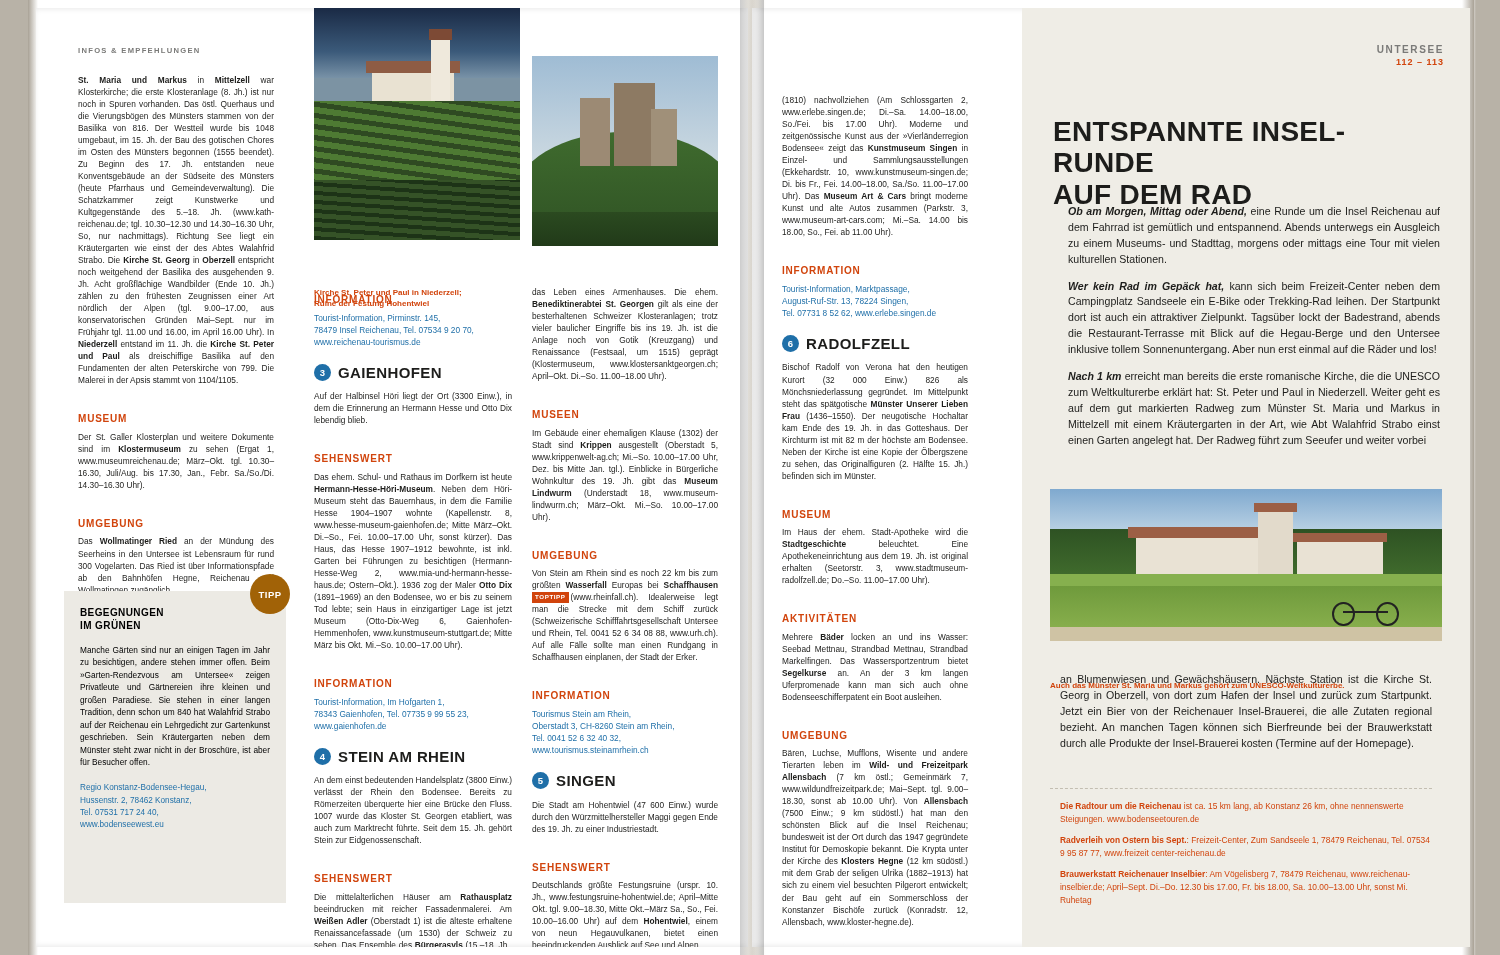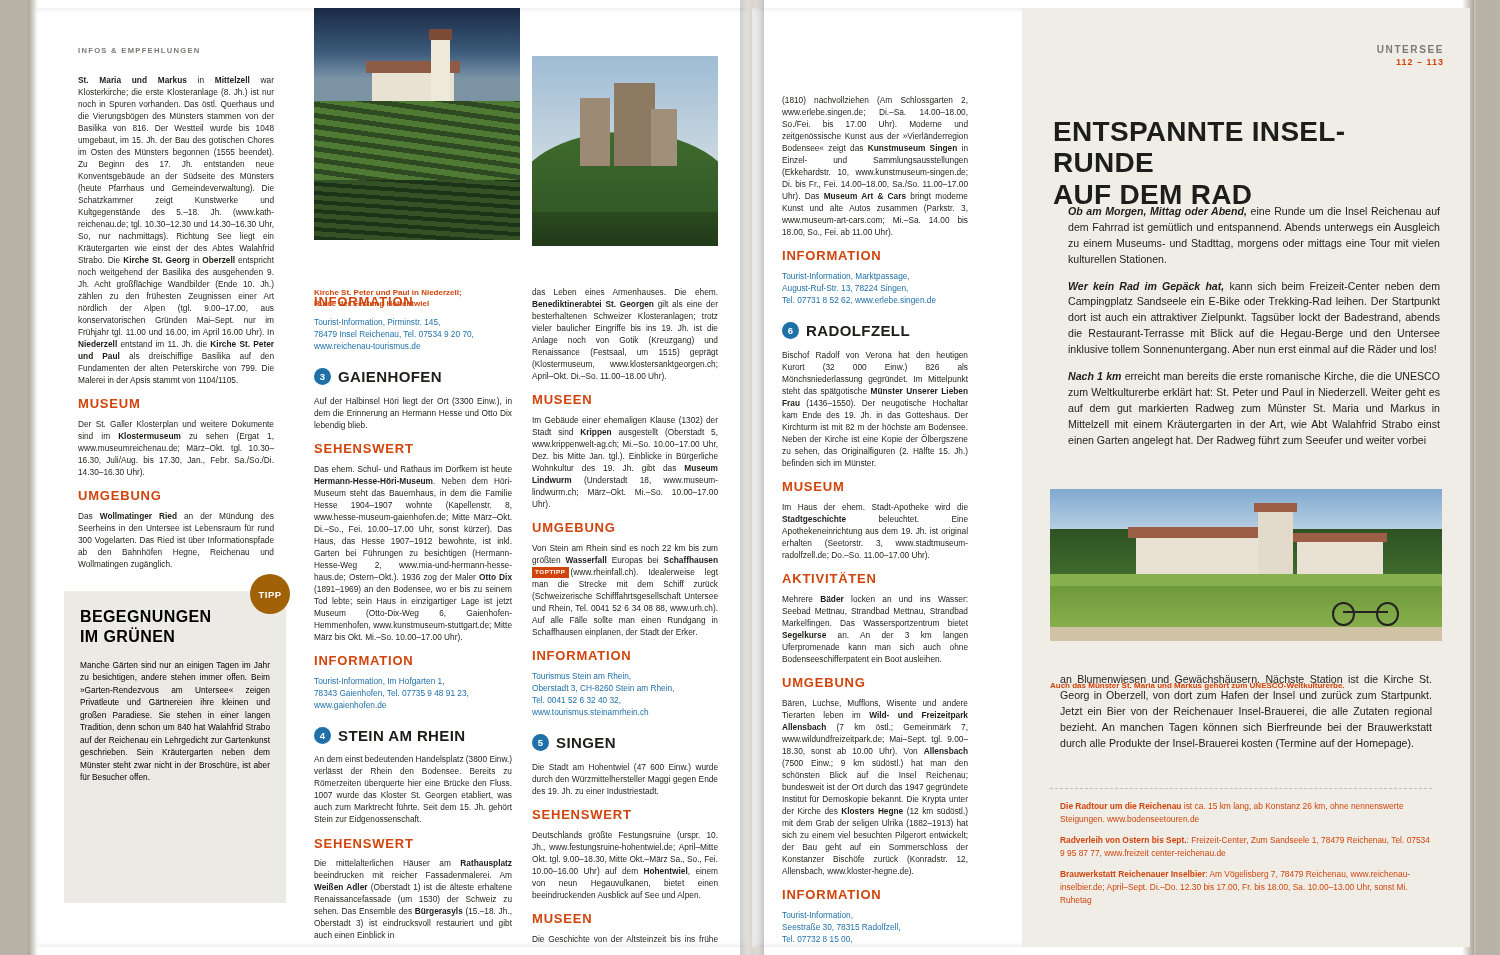--- a/index.html
+++ b/index.html
@@ -31,43 +31,43 @@
             background:linear-gradient(90deg,#a9a296,#fff); }
   .edge-r { position:absolute; left:1462px; top:0; width:12px; height:955px;
             background:linear-gradient(90deg,#fff,#a9a296); }
 
   
   .col { position:absolute; font-size:8.3px; line-height:1.45; color:#1d1d1b; text-align:justify; }
   .col p { margin:0 0 7px 0; }
   b, strong { font-weight:bold; }
   .hdr { font-size:7.6px; letter-spacing:1.3px; color:#7a7a78; font-weight:bold; }
   .secthead {
-    font-size:13px; letter-spacing:.8px; font-weight:bold; color:#d1440c;
-    margin:9px 0 4px 0; text-transform:uppercase;
+    font-size:10px; letter-spacing:.8px; font-weight:bold; color:#d1440c;
+    margin:26px 0 4px 0; text-transform:uppercase;
   }
   .info-block { color:#1f6fa8; font-size:8.3px; line-height:1.45; }
 
   
   .numhead { display:flex; align-items:center; gap:7px; margin:14px 0 7px 0; }
   .numcircle {
     width:17px; height:17px; border-radius:50%; background:#1f6fa8; color:#fff;
     font-size:9.5px; font-weight:bold; display:flex; align-items:center; justify-content:center;
     flex:0 0 auto;
   }
   .numtitle { font-size:15px; font-weight:bold; letter-spacing:.4px; color:#1d1d1b; }
 
   
   .img { position:absolute; overflow:hidden; }
   .cap { position:absolute; font-size:8px; line-height:1.35; color:#d1440c; font-weight:bold;margin-top:32px; }
 
   
   .tippbox {
     position:absolute; background:#eceae4; padding:16px 16px 14px 16px;
   }
-  .tippbox h3 { margin:0 0 12px 0; font-size:16px; line-height:1.25; letter-spacing:.4px; }
+  .tippbox h3 { margin:0 0 12px 0; font-size:10px; line-height:1.25; letter-spacing:.4px; }
   .tippbox p { margin:0 0 9px 0; font-size:8.3px; line-height:1.5; text-align:justify; }
   .tippbadge {
     position:absolute; width:40px; height:40px; border-radius:50%;
     background:#a16207; color:#fff; font-size:9.5px; font-weight:bold;
     display:flex; align-items:center; justify-content:center; letter-spacing:.5px;
   }
   .tipp-addr { color:#1f6fa8; font-size:8.2px; line-height:1.5; }
 
   
   .feature-bg { position:absolute; left:1022px; top:8px; width:448px; height:939px; background:#efede6; }
@@ -153,39 +153,43 @@
       <div class="secthead">MUSEUM</div>
       <p>Der St. Galler Klosterplan und weitere Dokumente sind im <b>Klostermuseum</b> zu sehen (Ergat 1, www.museumreichenau.de; März–Okt. tgl. 10.30–16.30, Juli/Aug. bis 17.30, Jan., Febr. Sa./So./Di. 14.30–16.30 Uhr).</p>
       <div class="secthead">UMGEBUNG</div>
       <p>Das <b>Wollmatinger Ried</b> an der Mündung des Seerheins in den Untersee ist Lebensraum für rund 300 Vogelarten. Das Ried ist über Informationspfade ab den Bahnhöfen Hegne, Reichenau und Wollmatingen zugänglich.</p>
     </div>
 
     <div class="tippbox" style="left:28px; top:583px; width:222px; height:312px;">
       <h3 style="white-space:pre-line;">BEGEGNUNGEN
 IM GRÜNEN</h3>
       <p>Manche Gärten sind nur an einigen Tagen im Jahr zu besichtigen, andere stehen immer offen. Beim »Garten-Rendezvous am Untersee« zeigen Privatleute und Gärtnereien ihre kleinen und großen Paradiese. Sie stehen in einer langen Tradition, denn schon um 840 hat Walahfrid Strabo auf der Reichenau ein Lehrgedicht zur Gartenkunst geschrieben. Sein Kräutergarten neben dem Münster steht zwar nicht in der Broschüre, ist aber für Besucher offen.</p>
+      <div class="tipp-addr" style="white-space:pre-line; margin-top:14px;">Regio Konstanz-Bodensee-Hegau,
+Hussenstr. 2, 78462 Konstanz,
+Tel. 07531 717 24 40,
+www.bodenseewest.eu</div>
     </div>
     <div class="tippbadge" style="left:214px; top:566px;">TIPP</div>
 
     <div class="col" style="left:278px; top:285px; width:198px;">
       <div class="secthead" style="margin-top:0;">INFORMATION</div>
       <div class="info-block" style="white-space:pre-line;">Tourist-Information, Pirminstr. 145,
 78479 Insel Reichenau, Tel. 07534 9 20 70,
 www.reichenau-tourismus.de</div>
 
       <div class="numhead">
         <div class="numcircle">3</div>
         <div class="numtitle">GAIENHOFEN</div>
       </div>
       <p>Auf der Halbinsel Höri liegt der Ort (3300 Einw.), in dem die Erinnerung an Hermann Hesse und Otto Dix lebendig blieb.</p>
       <div class="secthead">SEHENSWERT</div>
       <p>Das ehem. Schul- und Rathaus im Dorfkern ist heute <b>Hermann-Hesse-Höri-Museum</b>. Neben dem Höri-Museum steht das Bauernhaus, in dem die Familie Hesse 1904–1907 wohnte (Kapellenstr. 8, www.hesse-museum-gaienhofen.de; Mitte März–Okt. Di.–So., Fei. 10.00–17.00 Uhr, sonst kürzer). Das Haus, das Hesse 1907–1912 bewohnte, ist inkl. Garten bei Führungen zu besichtigen (Hermann-Hesse-Weg 2, www.mia-und-hermann-hesse-haus.de; Ostern–Okt.). 1936 zog der Maler <b>Otto Dix</b> (1891–1969) an den Bodensee, wo er bis zu seinem Tod lebte; sein Haus in einzigartiger Lage ist jetzt Museum (Otto-Dix-Weg 6, Gaienhofen-Hemmenhofen, www.kunstmuseum-stuttgart.de; Mitte März bis Okt. Mi.–So. 10.00–17.00 Uhr).</p>
       <div class="secthead">INFORMATION</div>
       <div class="info-block" style="white-space:pre-line;">Tourist-Information, Im Hofgarten 1,
-78343 Gaienhofen, Tel. 07735 9 48 91 23,
+78343 Gaienhofen, Tel. 07735 9 99 55 23,
 www.gaienhofen.de</div>
 
       <div class="numhead">
         <div class="numcircle">4</div>
         <div class="numtitle">STEIN AM RHEIN</div>
       </div>
       <p>An dem einst bedeutenden Handelsplatz (3800 Einw.) verlässt der Rhein den Bodensee. Bereits zu Römerzeiten überquerte hier eine Brücke den Fluss. 1007 wurde das Kloster St. Georgen etabliert, was auch zum Marktrecht führte. Seit dem 15. Jh. gehört Stein zur Eidgenossenschaft.</p>
       <div class="secthead">SEHENSWERT</div>
       <p>Die mittelalterlichen Häuser am <b>Rathausplatz</b> beeindrucken mit reicher Fassadenmalerei. Am <b>Weißen Adler</b> (Oberstadt 1) ist die älteste erhaltene Renaissancefassade (um 1530) der Schweiz zu sehen. Das Ensemble des <b>Bürgerasyls</b> (15.–18. Jh., Oberstadt 3) ist eindrucksvoll restauriert und gibt auch einen Einblick in</p>
     </div>

